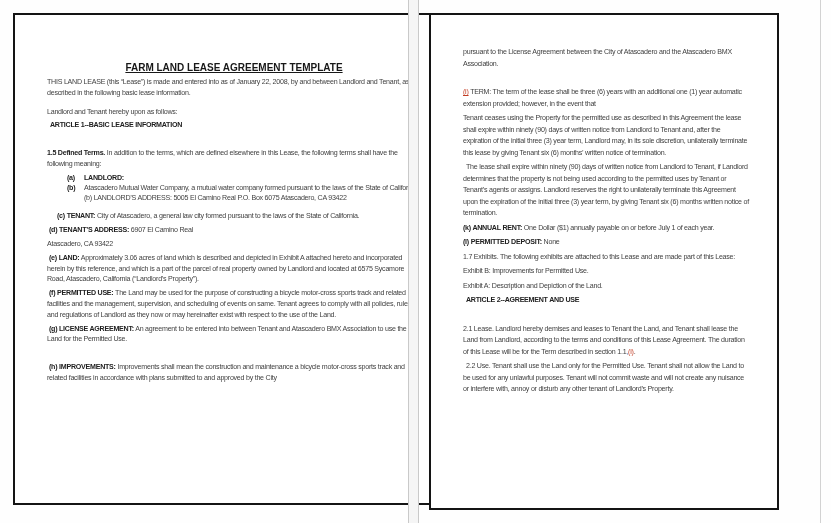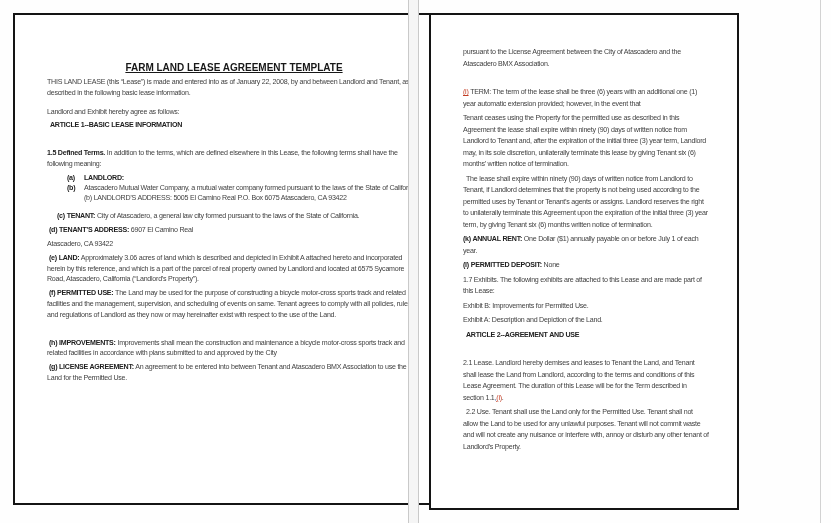--- a/index.html
+++ b/index.html
@@ -15,21 +15,21 @@
     position:absolute;top:13px;
     background:#ffffff;
     border:2px solid #141414;
     box-sizing:border-box;
     color:#3f3f3f;
     font-size:7.1px;
     letter-spacing:-0.25px;
     overflow:hidden;
   }
   .page1{left:13px;width:440px;height:492px;padding:46px 30px 0 32px;}
-  .page2{left:429px;width:310px;height:497px;padding:32px 28px 0 32px;}
+  .page2{left:429px;width:350px;height:497px;padding:32px 28px 0 32px;}
 
   
   .gap-strip{
     position:absolute;left:408px;top:0;width:9px;height:523px;
     background:#f5f5f5;
     border-left:1px solid #c9c9c9;border-right:1px solid #c9c9c9;
   }
   .edge-line{position:absolute;left:820px;top:0;width:1px;height:523px;background:#d2d2d2;}
 
   
@@ -55,32 +55,32 @@
   .mt-l{margin-top:17px;}
   .mt-xl{margin-top:3px;}
 </style>
 </head>
 <body>
 
 <div class="canvas">
   <div class="page page1">
       <div class="blk doc-title"><span>FARM LAND LEASE AGREEMENT TEMPLATE</span></div>
       <div class="blk mt-xl"><span>THIS LAND LEASE (this “Lease”) is made and entered into as of January 22, 2008, by and between Landlord and Tenant, as described in the following basic lease information.</span></div>
-      <div class="blk mt-s"><span>Landlord and Exhibit hereby agree as follows:</span></div>
+      <div class="blk mt-s"><span>Landlord and Tenant hereby upon as follows:</span></div>
       <div class="blk mt-xl ind3"><span class="b">ARTICLE 1--BASIC LEASE INFORMATION</span></div>
       <div class="blk mt-l"><span class="b">1.5 Defined Terms.</span><span> In addition to the terms, which are defined elsewhere in this Lease, the following terms shall have the following meaning:</span></div>
       <div class="blk li mt-xl"><span class="marker b">(a)</span><span class="b">LANDLORD:</span></div>
       <div class="blk li"><span class="marker b">(b)</span><span>Atascadero Mutual Water Company, a mutual water company formed pursuant to the laws of the State of California. (b) LANDLORD’S ADDRESS: 5005 El Camino Real  P.O. Box 6075 Atascadero, CA 93422</span></div>
       <div class="blk mt-s ind10"><span class="b">(c) TENANT:</span><span> City of Atascadero, a general law city formed pursuant to the laws of the State of California.</span></div>
       <div class="blk mt-xs ind2"><span class="b">(d) TENANT’S ADDRESS:</span><span> 6907 El Camino Real</span></div>
       <div class="blk mt-xs"><span>Atascadero, CA 93422</span></div>
       <div class="blk mt-xl ind2"><span class="b">(e) LAND:</span><span> Approximately 3.06 acres of land which is described and depicted in Exhibit A attached hereto and incorporated herein by this reference, and which is a part of the parcel of real property owned by Landlord and located at 6575 Sycamore Road, Atascadero, California (“Landlord’s Property”).</span></div>
       <div class="blk mt-xs ind2"><span class="b">(f) PERMITTED USE:</span><span> The Land may be used for the purpose of constructing a bicycle motor-cross sports track and related facilities and the management, supervision, and scheduling of events on same. Tenant agrees to comply with all policies, rules, and regulations of Landlord as they now or may hereinafter exist with respect to the use of the Land.</span></div>
+      <div class="blk mt-xs ind2"><span class="b">(g) LICENSE AGREEMENT:</span><span> An agreement to be entered into between Tenant and Atascadero BMX Association to use the Land for the Permitted Use.</span></div>
       <div class="blk mt-l ind2"><span class="b">(h) IMPROVEMENTS:</span><span> Improvements shall mean the construction and maintenance a bicycle motor-cross sports track and related facilities in accordance with plans submitted to and approved by the City</span></div>
-      <div class="blk mt-xs ind2"><span class="b">(g) LICENSE AGREEMENT:</span><span> An agreement to be entered into between Tenant and Atascadero BMX Association to use the Land for the Permitted Use.</span></div>
     </div>
   <div class="gap-strip"></div>
   <div class="page page2">
       <div class="blk"><span>pursuant to the License Agreement between the City of Atascadero and the Atascadero BMX Association.</span></div>
       <div class="blk mt-l"><span class="red">(i)</span><span> TERM: The term of the lease shall be three (6) years with an additional one (1) year automatic extension provided; however, in the event that</span></div>
       <div class="blk mt-xs"><span>Tenant ceases using the Property for the permitted use as described in this Agreement the lease shall expire within ninety (90) days of written notice from Landlord to Tenant and, after the expiration of the initial three (3) year term, Landlord may, in its sole discretion, unilaterally terminate this lease by giving Tenant six (6) months’ written notice of termination.</span></div>
       <div class="blk mt-xs ind3"><span>The lease shall expire within ninety (90) days of written notice from Landlord to Tenant, if Landlord determines that the property is not being used according to the permitted uses by Tenant or Tenant’s agents or assigns. Landlord reserves the right to unilaterally terminate this Agreement upon the expiration of the initial three (3) year term, by giving Tenant six (6) months written notice of termination.</span></div>
       <div class="blk mt-xl"><span class="b">(k) ANNUAL RENT:</span><span> One Dollar ($1) annually payable on or before July 1 of each year.</span></div>
       <div class="blk mt-xl"><span class="b">(l) PERMITTED DEPOSIT:</span><span> None</span></div>
       <div class="blk mt-xl"><span>1.7 Exhibits. The following exhibits are attached to this Lease and are made part of this Lease:</span></div>

